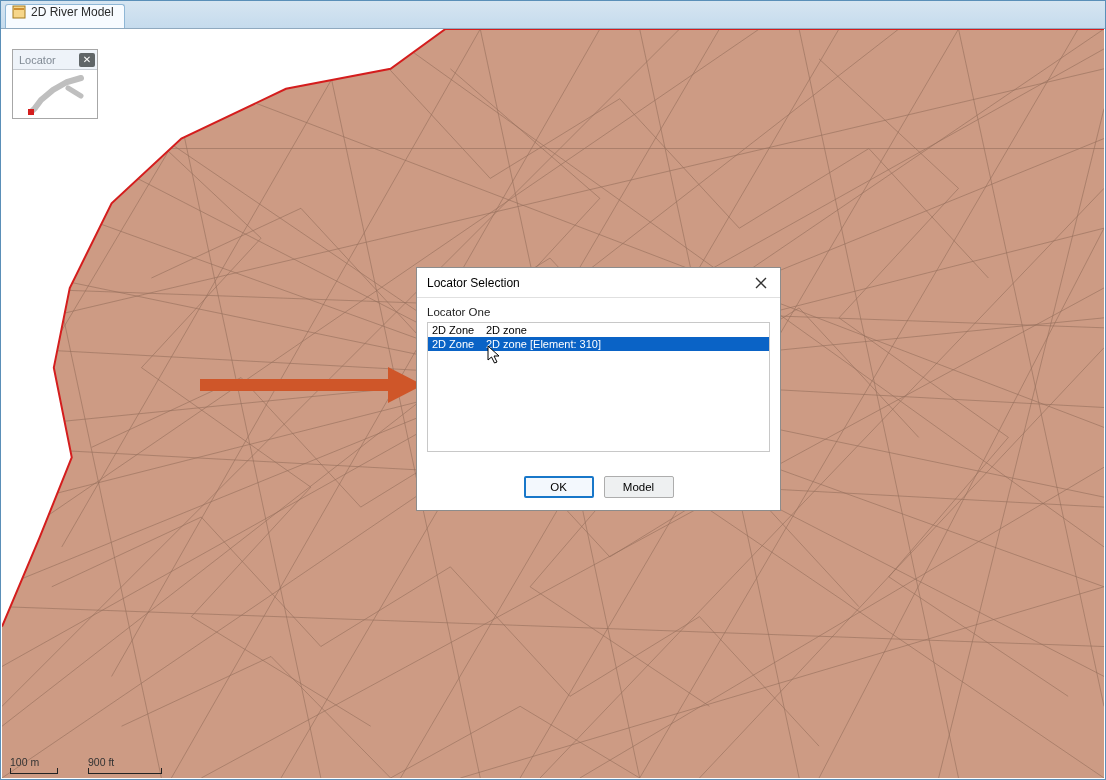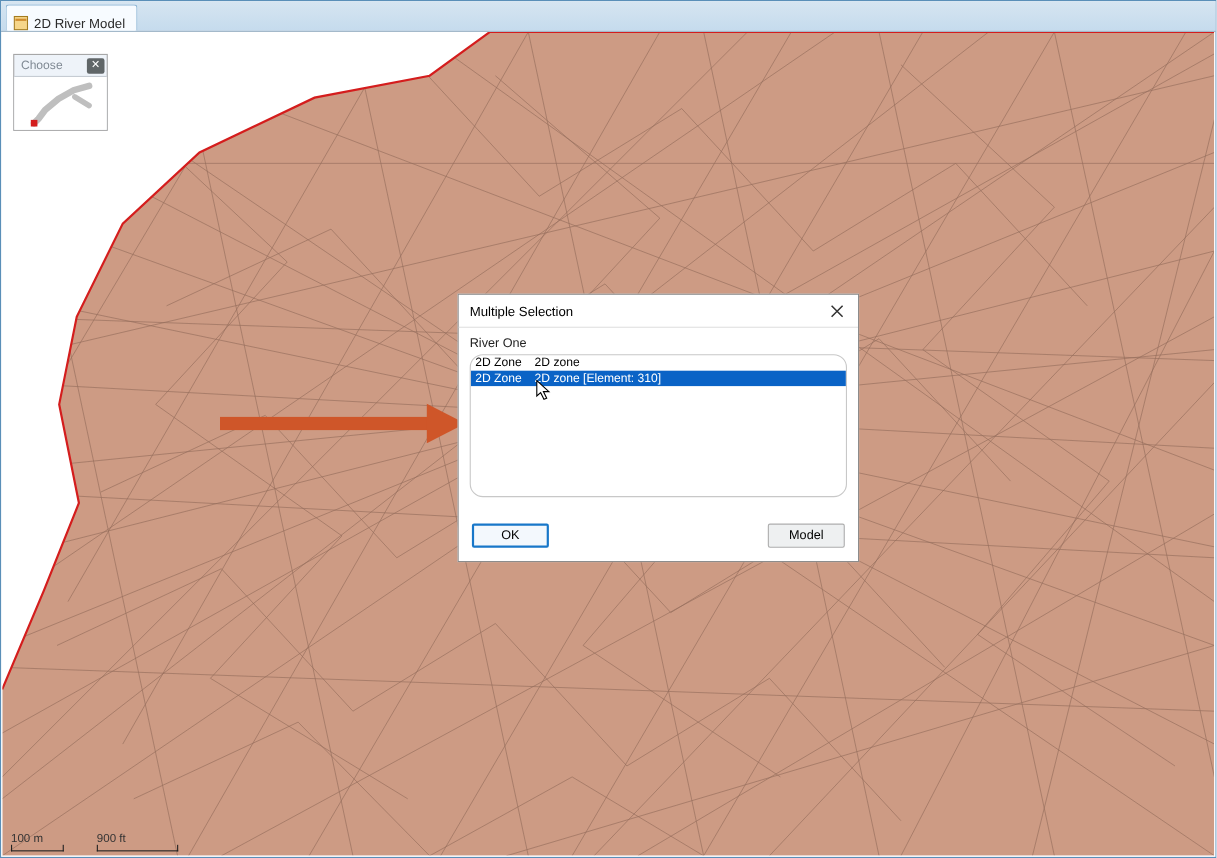--- a/index.html
+++ b/index.html
@@ -14,21 +14,21 @@
 
   .tab-strip {
     height: 28px;
     background: linear-gradient(to bottom, #d6e5f1, #c5dbed);
     border-bottom: 1px solid #8fa9bf;
     display: flex;
     align-items: flex-end;
     padding: 3px 4px 0 4px;
   }
   .tab {
-    display: flex; align-items: flex-end;
+    display: flex; align-items: flex-start;
     height: 24px;
     padding: 0 10px 0 6px;
     background: #f7fbff;
     border: 1px solid #8fb7d6;
     border-bottom: none;
     border-radius: 3px 3px 0 0;
     font-size: 12px;
     color: #2b2b2b;
   }
   .tab .tab-icon {
@@ -115,37 +115,37 @@
     display: flex; align-items: center; justify-content: center;
     font-size: 13px;
   }
   .dlg-body { padding: 8px 10px 10px 10px; }
   .dlg-label { font-size: 11.5px; margin-bottom: 4px; color: #222; }
   .listbox {
     border: 1px solid #c8c8c8;
     height: 130px;
     background: #fff;
     overflow: hidden;
-    border-radius: 12px;
+    border-radius: 0;
   }
   .list-row {
     display: flex;
     font-size: 11px;
     height: 14px; line-height: 14px;
     padding: 0 4px;
     gap: 8px;
     white-space: nowrap;
   }
   .list-row .col1 { width: 46px; }
   .list-row.selected {
     background: #0a63c6;
     color: #fff;
   }
   .dlg-buttons {
-    display: flex; justify-content: space-between; gap: 10px;
+    display: flex; justify-content: center; gap: 10px;
     padding: 4px 2px 2px 2px;
     margin-top: 20px;
   }
   .btn {
     min-width: 70px; height: 22px;
     font-size: 11.5px;
     background: #eef0f1;
     border: 1px solid #adadad;
     border-radius: 2px;
     cursor: default;
@@ -201,21 +201,21 @@
           <path d="M220 90 L370 20 L490 150 L620 70 L740 200 L870 120 L990 250 M150 250 L300 180 L420 310 L550 230 L670 360 L800 280 L920 410 M90 420 L240 350 L360 480 L490 400 L610 530 L740 450 L860 580"></path>
           <path d="M50 560 L200 490 L320 620 L450 540 L570 670 L700 590 L820 720 M120 700 L270 630 L390 752 L520 680 L640 752"></path>
         </g>
 
         <path d="M 1106 0 L 445 0 L 390 40 L 285 60 L 180 110 L 110 175 L 68 260 L 52 340 L 70 430 L 38 510 L 0 600" fill="none" stroke="#d41d1d" stroke-width="2"></path>
       </svg>
     </div>
 
     <div class="locator-panel">
       <div class="locator-head">
-        <span class="locator-title">Choose</span>
+        <span class="locator-title">Locator</span>
         <span class="locator-close">✕</span>
       </div>
       <div class="locator-body">
         <svg width="84" height="48">
           <path d="M 68 8 L 54 12 L 40 20 L 28 30 L 22 38 L 18 42" stroke="#bfbfbf" stroke-width="6" fill="none" stroke-linecap="round"></path>
           <path d="M 55 18 L 68 26" stroke="#bfbfbf" stroke-width="5" fill="none" stroke-linecap="round"></path>
           <rect x="15" y="39" width="6" height="6" fill="#d41d1d"></rect>
         </svg>
       </div>
     </div>
@@ -237,29 +237,29 @@
           <rect x="0" y="14" width="190" height="12"></rect>
           <polygon points="188,2 223,20 188,38"></polygon>
         </g>
       </svg>
     </div>
 
   </div>
 
   <div class="dialog">
     <div class="dlg-title">
-      <span class="dlg-title-text">Multiple Selection</span>
+      <span class="dlg-title-text">Locator Selection</span>
       <span class="dlg-close">
         <svg width="12" height="12" viewBox="0 0 12 12">
             <path d="M1 1 L11 11 M11 1 L1 11" stroke="#333" stroke-width="1.4"></path>
           </svg>
       </span>
     </div>
     <div class="dlg-body">
-      <div class="dlg-label">River One</div>
+      <div class="dlg-label">Locator One</div>
       <div class="listbox" id="listbox">
           <div class="list-row">
             <span class="col1">2D Zone</span>
             <span>2D zone</span>
           </div>
           <div class="list-row selected">
             <span class="col1">2D Zone</span>
             <span>2D zone [Element: 310]</span>
           </div>
         </div>

